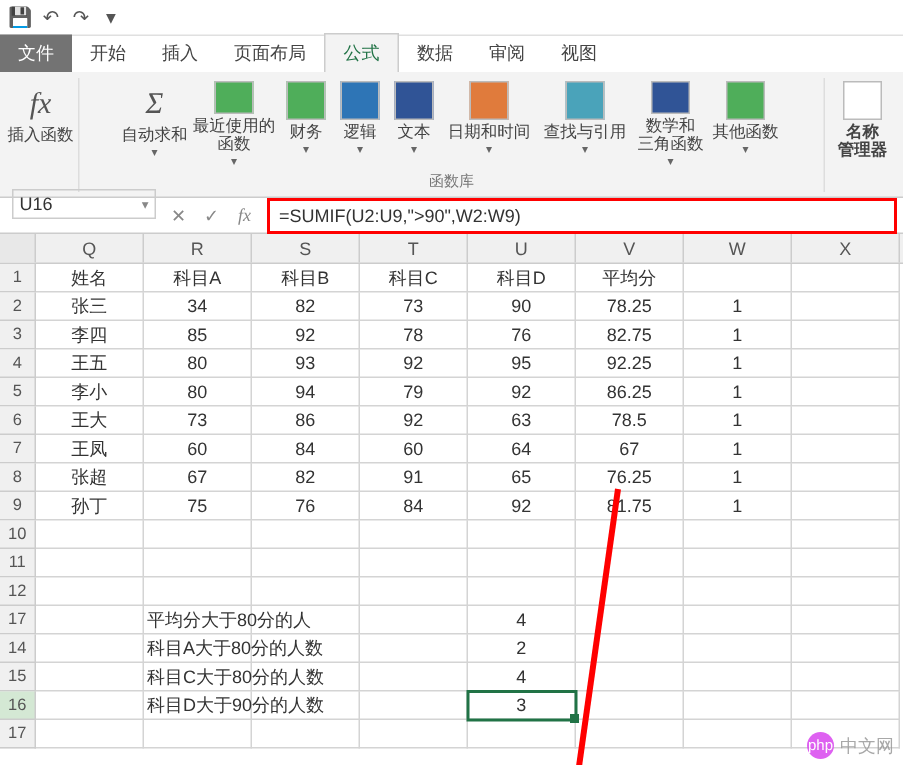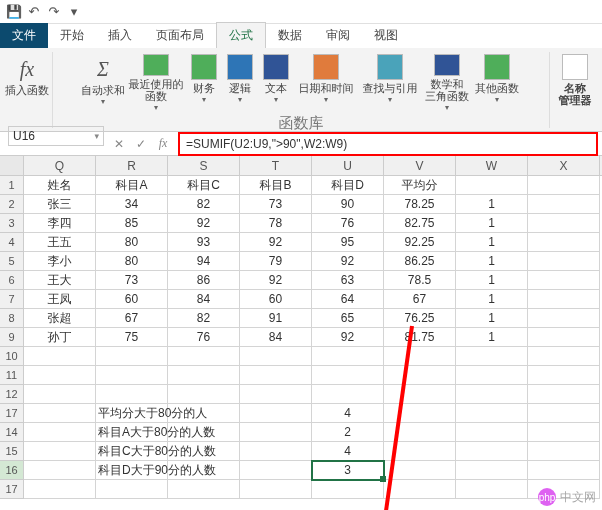--- a/index.html
+++ b/index.html
@@ -5,34 +5,34 @@
 * { margin: 0; padding: 0; box-sizing: border-box; font-family: "Microsoft YaHei", SimSun, Arial, sans-serif; }
 body { background: #fff; font-size: 12px; color: #333; width: 602px; height: 510px; overflow: hidden; position: relative; }
 
 
 .qat { background: #fff; height: 24px; display: flex; align-items: center; padding: 0 4px; border-bottom: 1px solid #e0e0e0; }
 .qat-icon { width: 20px; height: 20px; display: flex; align-items: center; justify-content: center; font-size: 13px; color: #555; cursor: pointer; }
 
 
 .tabs { background: #fff; height: 24px; display: flex; align-items: flex-end; }
 .tab { padding: 4px 12px; font-size: 12px; color: #444; cursor: pointer; }
-.tab.file { background: #0c4a6e; color: #fff; }
+.tab.file { background: #737373; color: #fff; }
 .tab.active { background: #f3f3f3; color: #217346; border: 1px solid #ccc; border-bottom: none; }
 
 
 .ribbon { background: #f3f3f3; height: 84px; border-bottom: 1px solid #ccc; display: flex; align-items: flex-start; padding: 4px 2px 0 2px; }
 .rgroup { display: flex; flex-direction: column; align-items: center; height: 76px; border-right: 1px solid #ddd; padding: 0 2px; }
 .rbig { display: flex; flex-direction: column; align-items: center; justify-content: flex-start; width: 46px; height: 60px; cursor: pointer; padding-top: 2px; }
 .rbig.iconbox { width: 50px; }
 .ricon { width: 30px; height: 30px; display: flex; align-items: center; justify-content: center; font-size: 20px; font-style: italic; font-family: "Times New Roman", serif; color: #555; }
 .ricon.box { background: #fff; border: 1px solid #bbb; width: 26px; height: 26px; margin-bottom: 2px; }
 .rlabel { font-size: 11px; color: #444; text-align: center; line-height: 1.1; }
 .caret { font-size: 8px; color: #666; margin-top: 1px; }
 .group-row { display: flex; }
-.group-label { font-size: 15px; color: #777; text-align: center; width: 100%; padding: 2px 0; }
+.group-label { font-size: 10px; color: #777; text-align: center; width: 100%; padding: 2px 0; }
 
 
 .fbar { height: 24px; display: flex; align-items: center; border-bottom: 1px solid #ccc; }
 .namebox { width: 96px; border: 1px solid #ccc; height: 20px; display: flex; align-items: center; padding: 0 4px; margin: 0 4px 16px 8px; font-size: 12px; }
 .namebox .dd { margin-left: auto; font-size: 9px; color: #888; }
 .fbar-btn { width: 22px; text-align: center; color: #888; font-size: 12px; cursor: pointer; }
 .fbar-btn.fx { font-style: italic; font-family: "Times New Roman", serif; }
 .formula-input { flex: 1; height: 20px; border: 1px solid #ccc; padding: 0 6px; display: flex; align-items: center; font-size: 12px; margin-right: 6px; }
 
 
@@ -182,22 +182,22 @@
     <div class="colh">V</div>
     <div class="colh">W</div>
     <div class="colh">X</div>
   </div>
 
   <div id="grid-rows">
       <div class="row">
         <div class="rowh">1</div>
         <div class="cell">姓名</div>
         <div class="cell">科目A</div>
+        <div class="cell">科目B</div>
         <div class="cell">科目C</div>
-        <div class="cell">科目B</div>
         <div class="cell">科目D</div>
         <div class="cell">平均分</div>
         <div class="cell"></div>
         <div class="cell"></div>
       </div>
       <div class="row">
         <div class="rowh">2</div>
         <div class="cell">张三</div>
         <div class="cell">34</div>
         <div class="cell">82</div>

